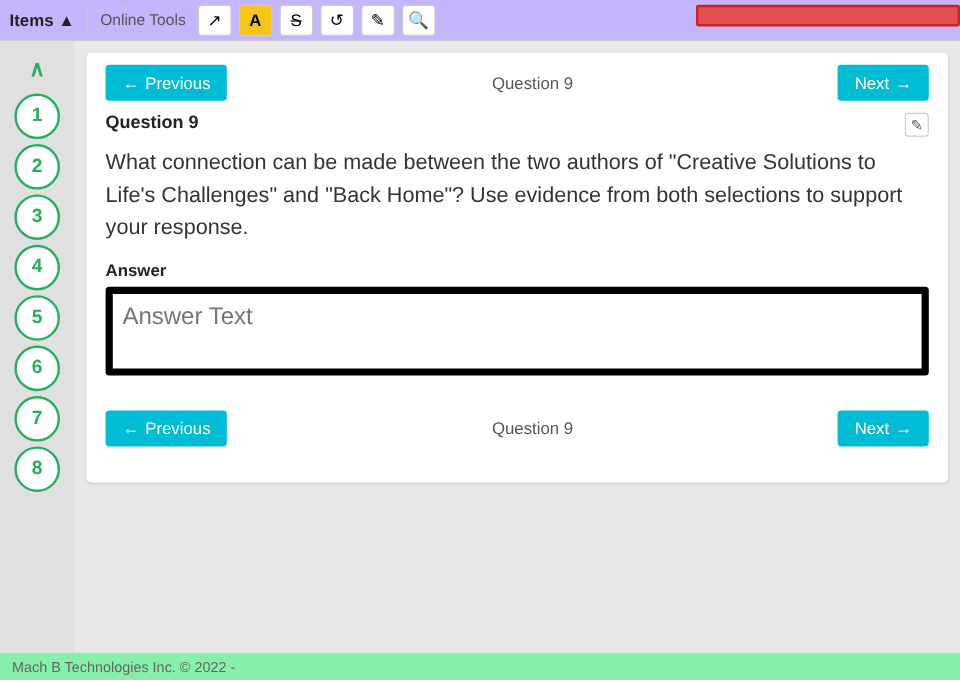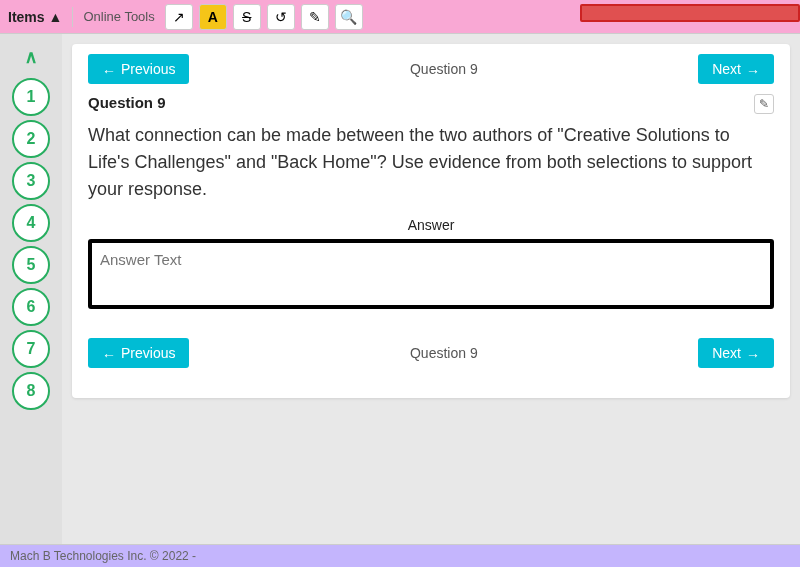--- a/index.html
+++ b/index.html
@@ -2,21 +2,21 @@
 <html><head>
   <meta charset="utf-8">
   <style>
     * { box-sizing: border-box; margin: 0; padding: 0; }
     body { font-family: Arial, sans-serif; background: #e8e8e8; font-size: 14px; color: #222; width: 800px; height: 567px; overflow: hidden; display: flex; flex-direction: column; }
 
     
     .toolbar {
       display: flex;
       align-items: center;
-      background: #f9a8d4;
+      background: #c4b5fd;
       border-bottom: 1px solid #ccc;
       padding: 4px 8px;
       height: 34px;
       gap: 6px;
       position: relative;
     }
     .toolbar-items-btn {
       display: flex; align-items: center; gap: 4px;
       font-weight: bold; font-size: 14px; cursor: pointer;
       color: #222;
@@ -129,37 +129,37 @@
       font-size: 15px; font-weight: bold;
     }
     .edit-icon-btn {
       background: none; border: 1px solid #ccc; border-radius: 3px;
       cursor: pointer; padding: 2px 4px; font-size: 12px; color: #555;
     }
     .question-text {
       font-size: 18px; line-height: 1.5; margin-bottom: 14px; color: #333;
     }
     .answer-label {
-      font-size: 14px; font-weight: normal; margin-bottom: 6px; text-align: center;
+      font-size: 14px; font-weight: bold; margin-bottom: 6px;
     }
     .answer-textarea {
       width: 100%;
       min-height: 70px;
-      border: 4px solid #000000;
+      border: 6px solid #000000;
       border-radius: 3px;
       padding: 8px;
-      font-size: 15px;
+      font-size: 20px;
       color: #aaa;
       resize: none;
       font-family: Arial, sans-serif;
     }
 
     
     .footer {
-      background: #c4b5fd;
+      background: #86efac;
       text-align: left;
       padding: 4px 10px;
       font-size: 12px;
       color: #666;
       border-top: 1px solid #ccc;
     }
   </style>
 </head>
 <body>
 

